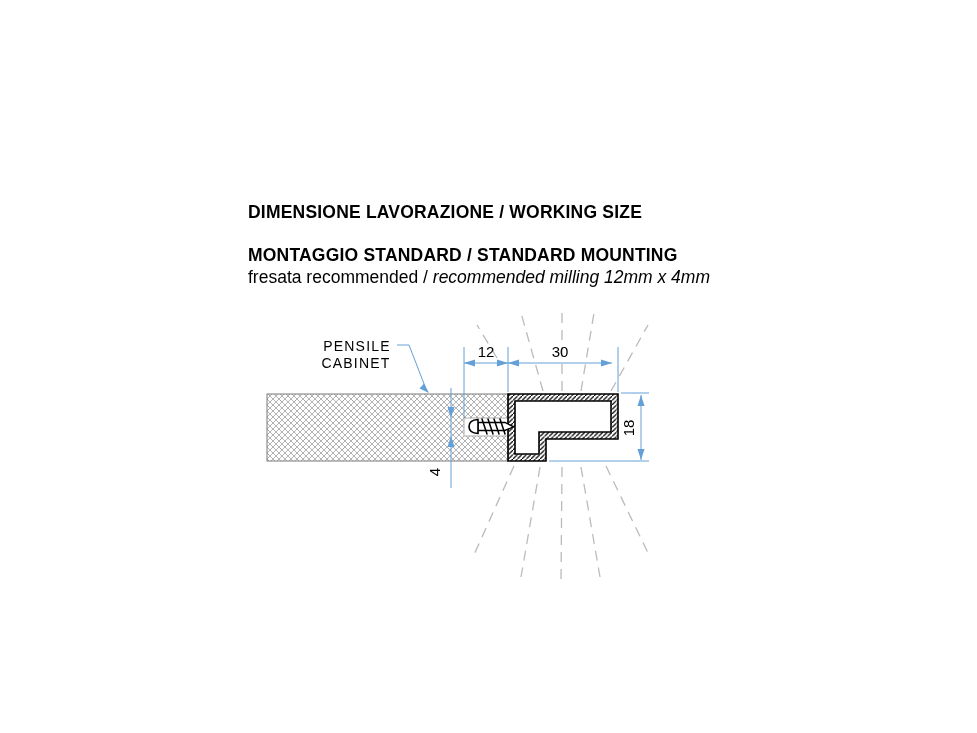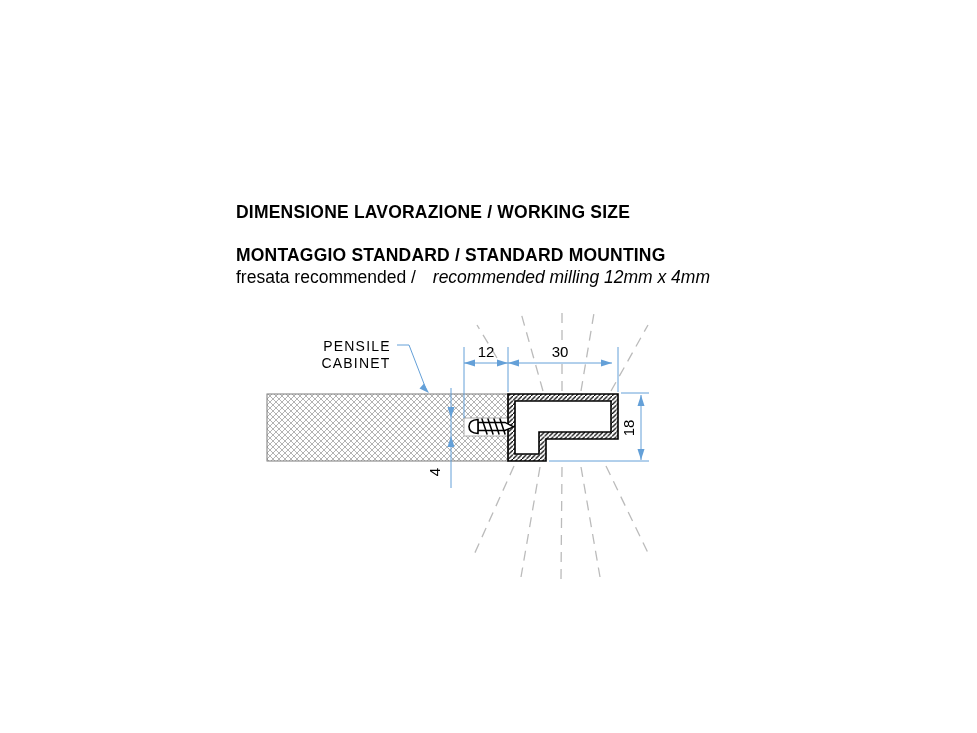--- a/index.html
+++ b/index.html
@@ -1,22 +1,22 @@
 <!DOCTYPE html>
 <html><head>
 <meta charset="utf-8">
 <style>
   html,body{margin:0;padding:0;background:#fff;}
   body{width:977px;height:733px;position:relative;overflow:hidden;
        font-family:"Liberation Sans",sans-serif;color:#000;}
-  .hdr{position:absolute;left:236px;white-space:nowrap;}
+  .hdr{position:absolute;left:248px;white-space:nowrap;}
   .hdr-title{top:202px;font-size:17.5px;font-weight:bold;letter-spacing:.2px;}
   .hdr-mounting{top:245px;font-size:17.5px;font-weight:bold;letter-spacing:.2px;}
   .hdr-note{top:267px;font-size:17.5px;font-weight:normal;}
-  .hdr-note .it{font-style:italic;margin-left:12px;}
+  .hdr-note .it{font-style:italic;}
   svg{position:absolute;left:0;top:0;}
   svg text{font-family:"Liberation Sans",sans-serif;fill:#000;}
   .dimtxt{font-size:15px;}
   .lbltxt{font-size:14px;letter-spacing:1.2px;}
 </style>
 </head>
 <body>
 
 <div class="hdr hdr-title">DIMENSIONE LAVORAZIONE / WORKING SIZE</div>
 <div class="hdr hdr-mounting">MONTAGGIO STANDARD / STANDARD MOUNTING</div>

